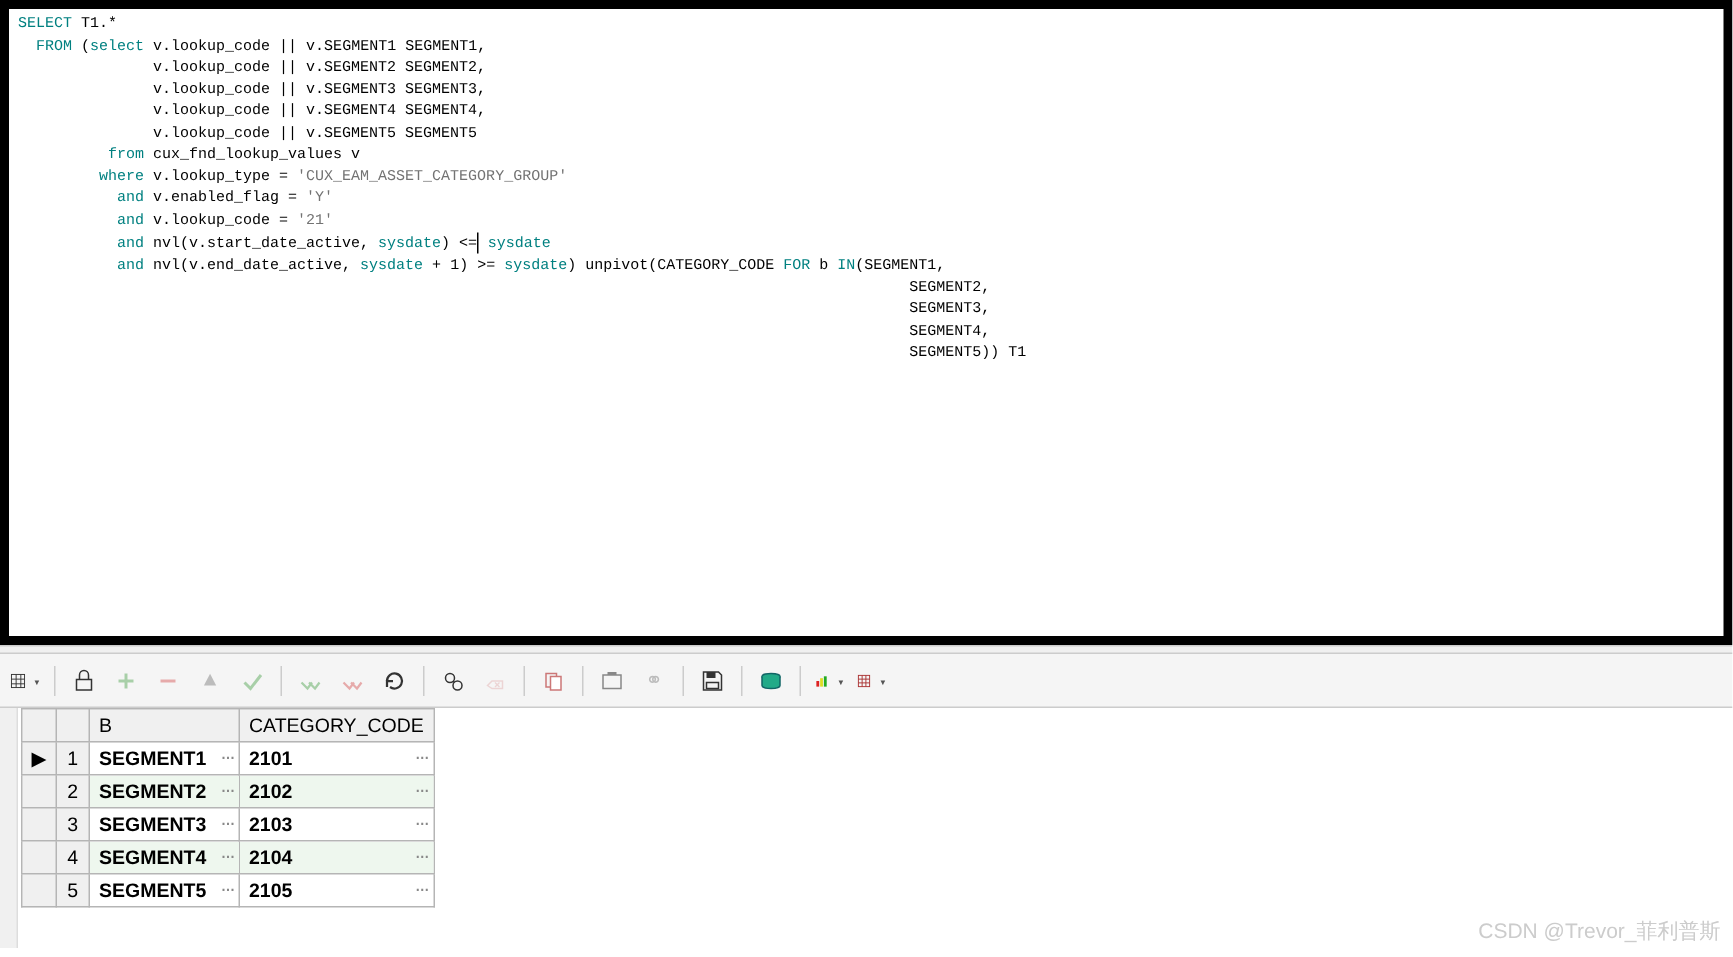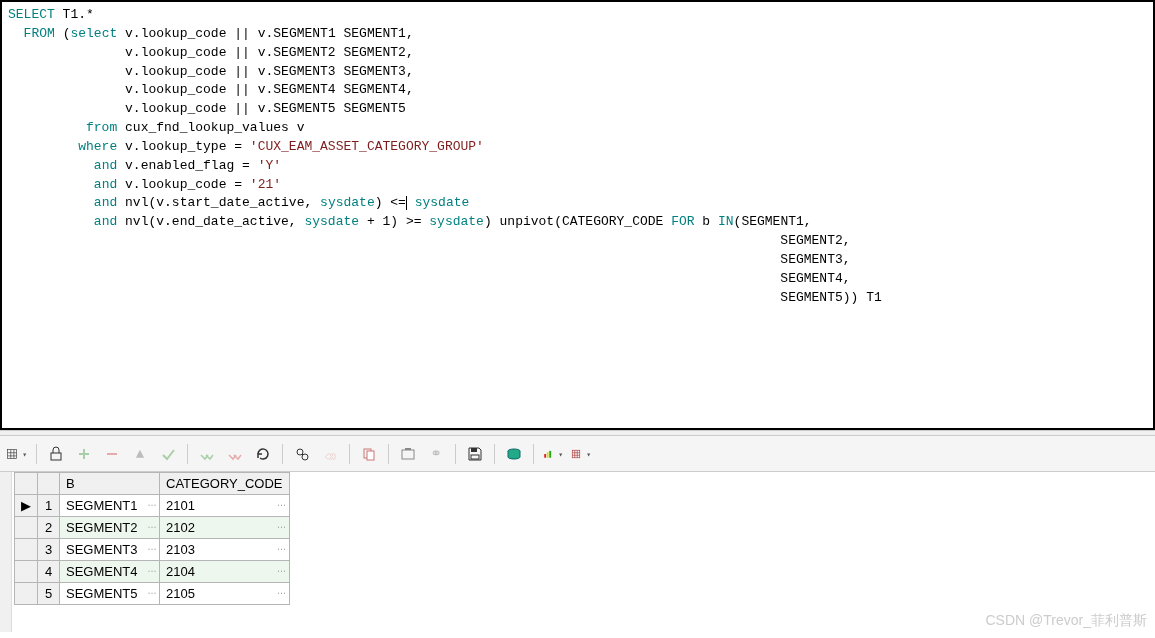--- a/index.html
+++ b/index.html
@@ -6,31 +6,31 @@
     body {
       font-family: "Courier New", monospace;
       font-size: 14px;
       background: #fff;
       width: 1155px;
       height: 638px;
       overflow: hidden;
       position: relative;
     }
     .editor-pane {
-      border: 2px solid #000000;
+      border: 6px solid #000000;
       height: 430px;
       padding: 4px 6px;
       overflow: auto;
       background: #fff;
       white-space: pre;
       line-height: 1.45;
-      font-size: 13px;
+      font-size: 10px;
     }
     .kw { color: #008080; }
-    .str { color: #7f1d1d; }
+    .str { color: #737373; }
     .op { color: #000; }
     .num { color: #000; }
     .cursor-bar {
       border-left: 1px solid #000;
       display: inline-block;
       height: 14px;
       vertical-align: middle;
     }
     .splitter {
       height: 6px;
@@ -105,20 +105,21 @@
     .grid .rowptr {
       background: #f0f0f0;
       text-align: center;
       width: 18px;
       color: #000;
     }
     .grid .val-cell {
       position: relative;
       min-width: 100px;
       padding-right: 8px;
+      font-weight: bold;
     }
     .grid .ellipsis-btn {
       position: absolute;
       right: 1px;
       top: 1px;
       width: 12px;
       height: 18px;
       font-size: 9px;
       color: #888;
       display: flex;

